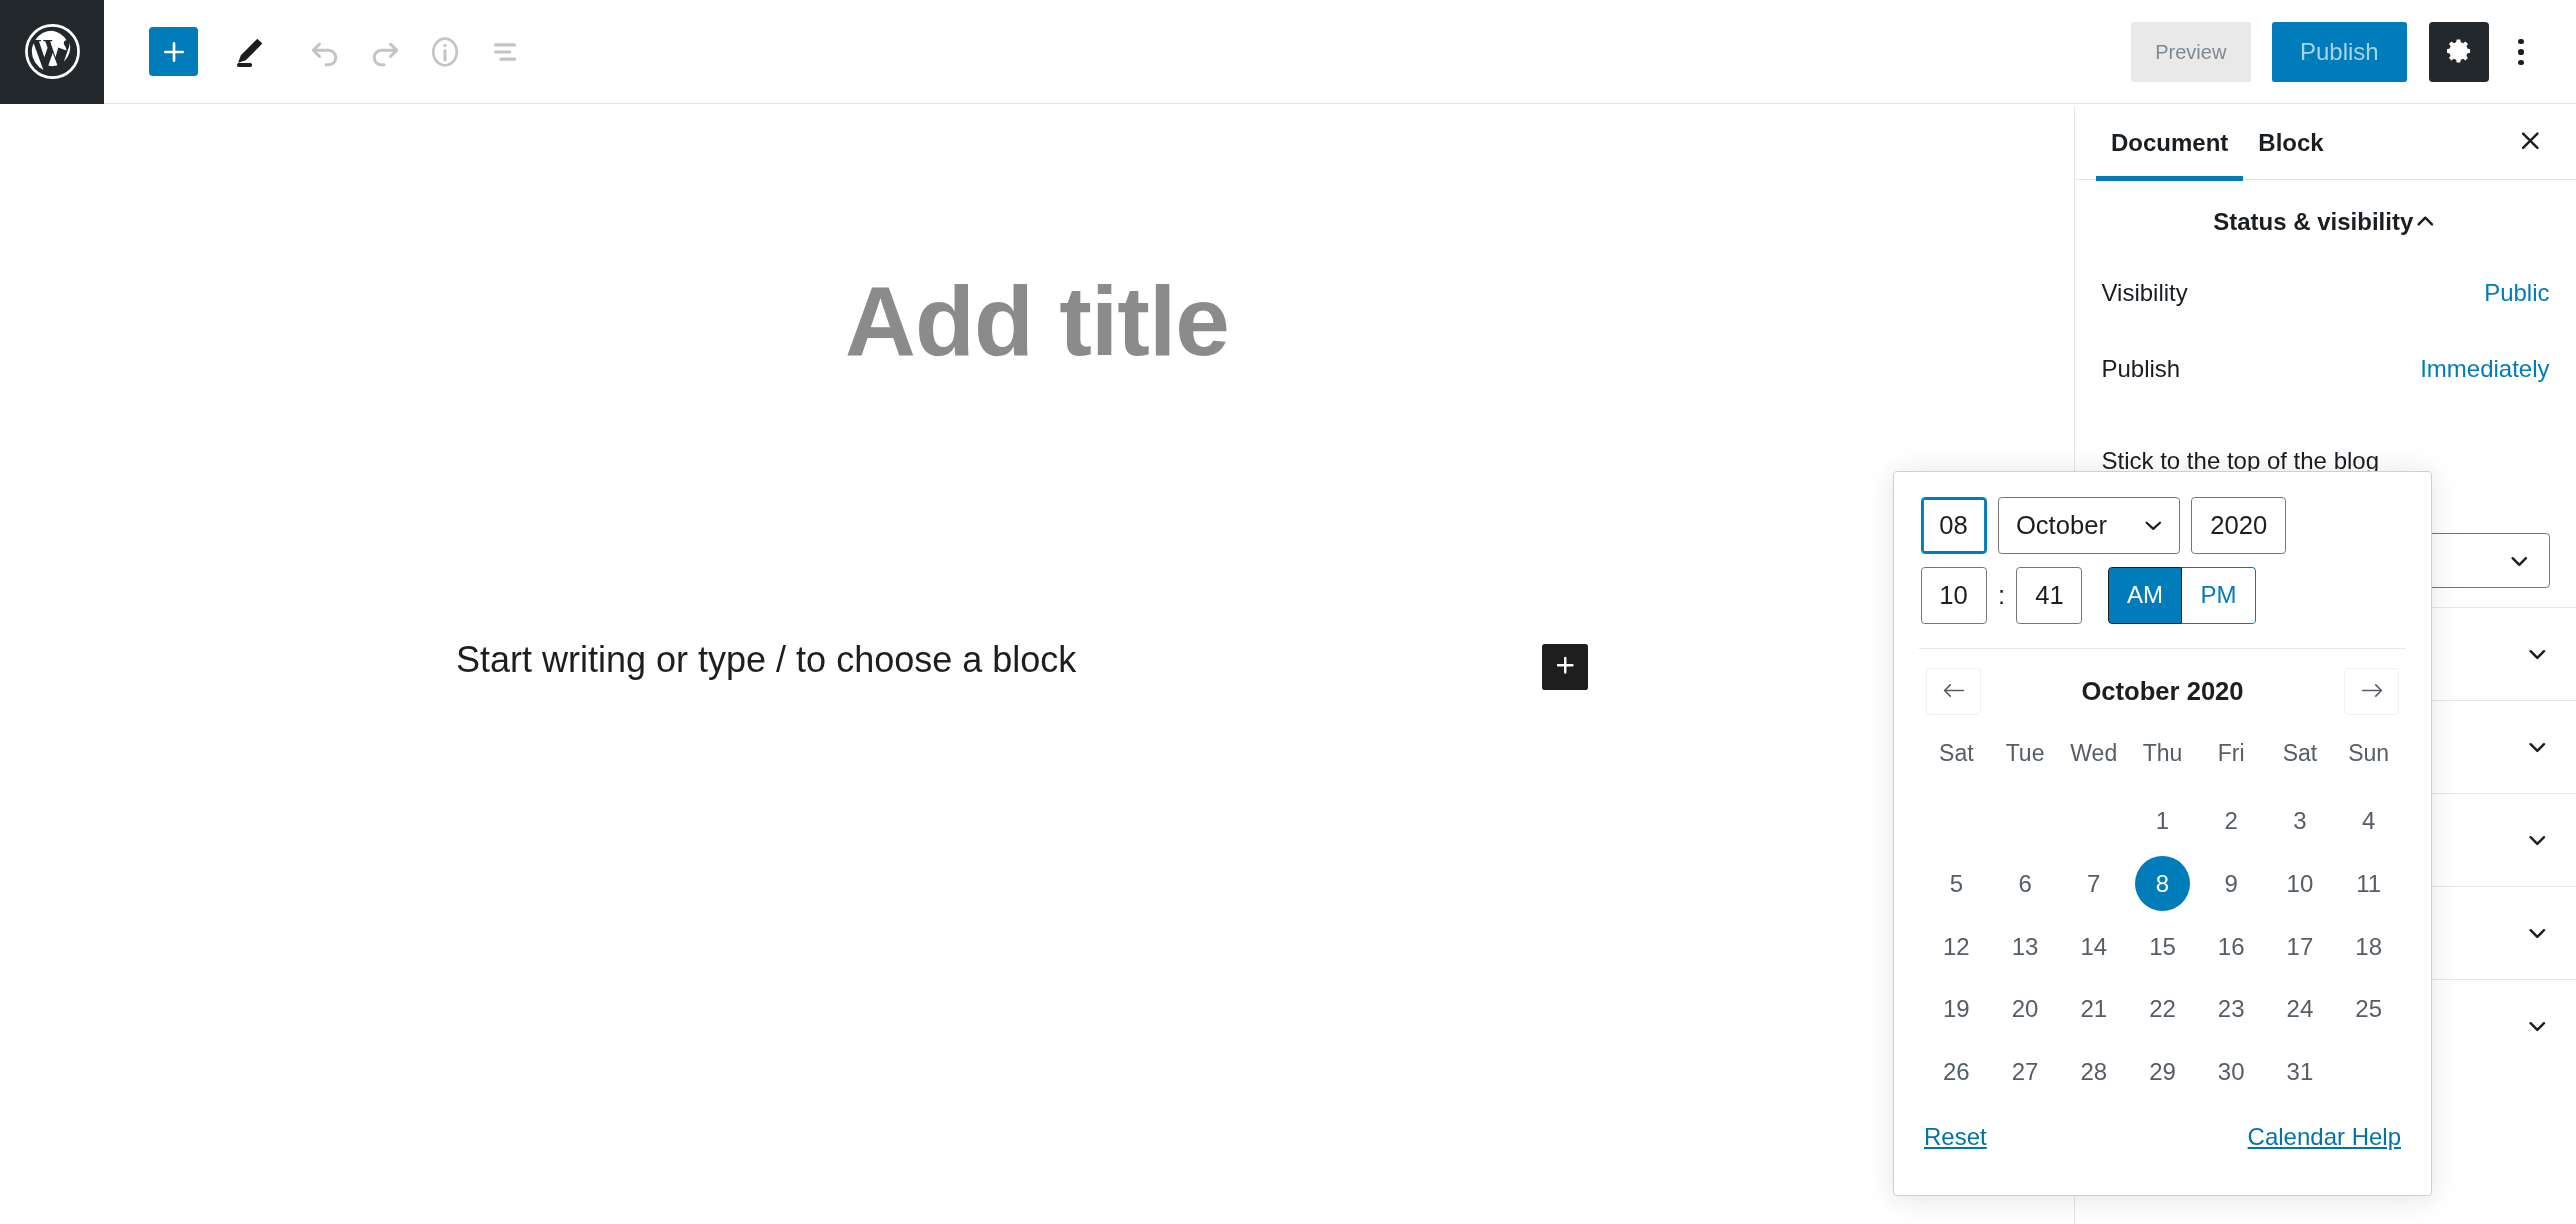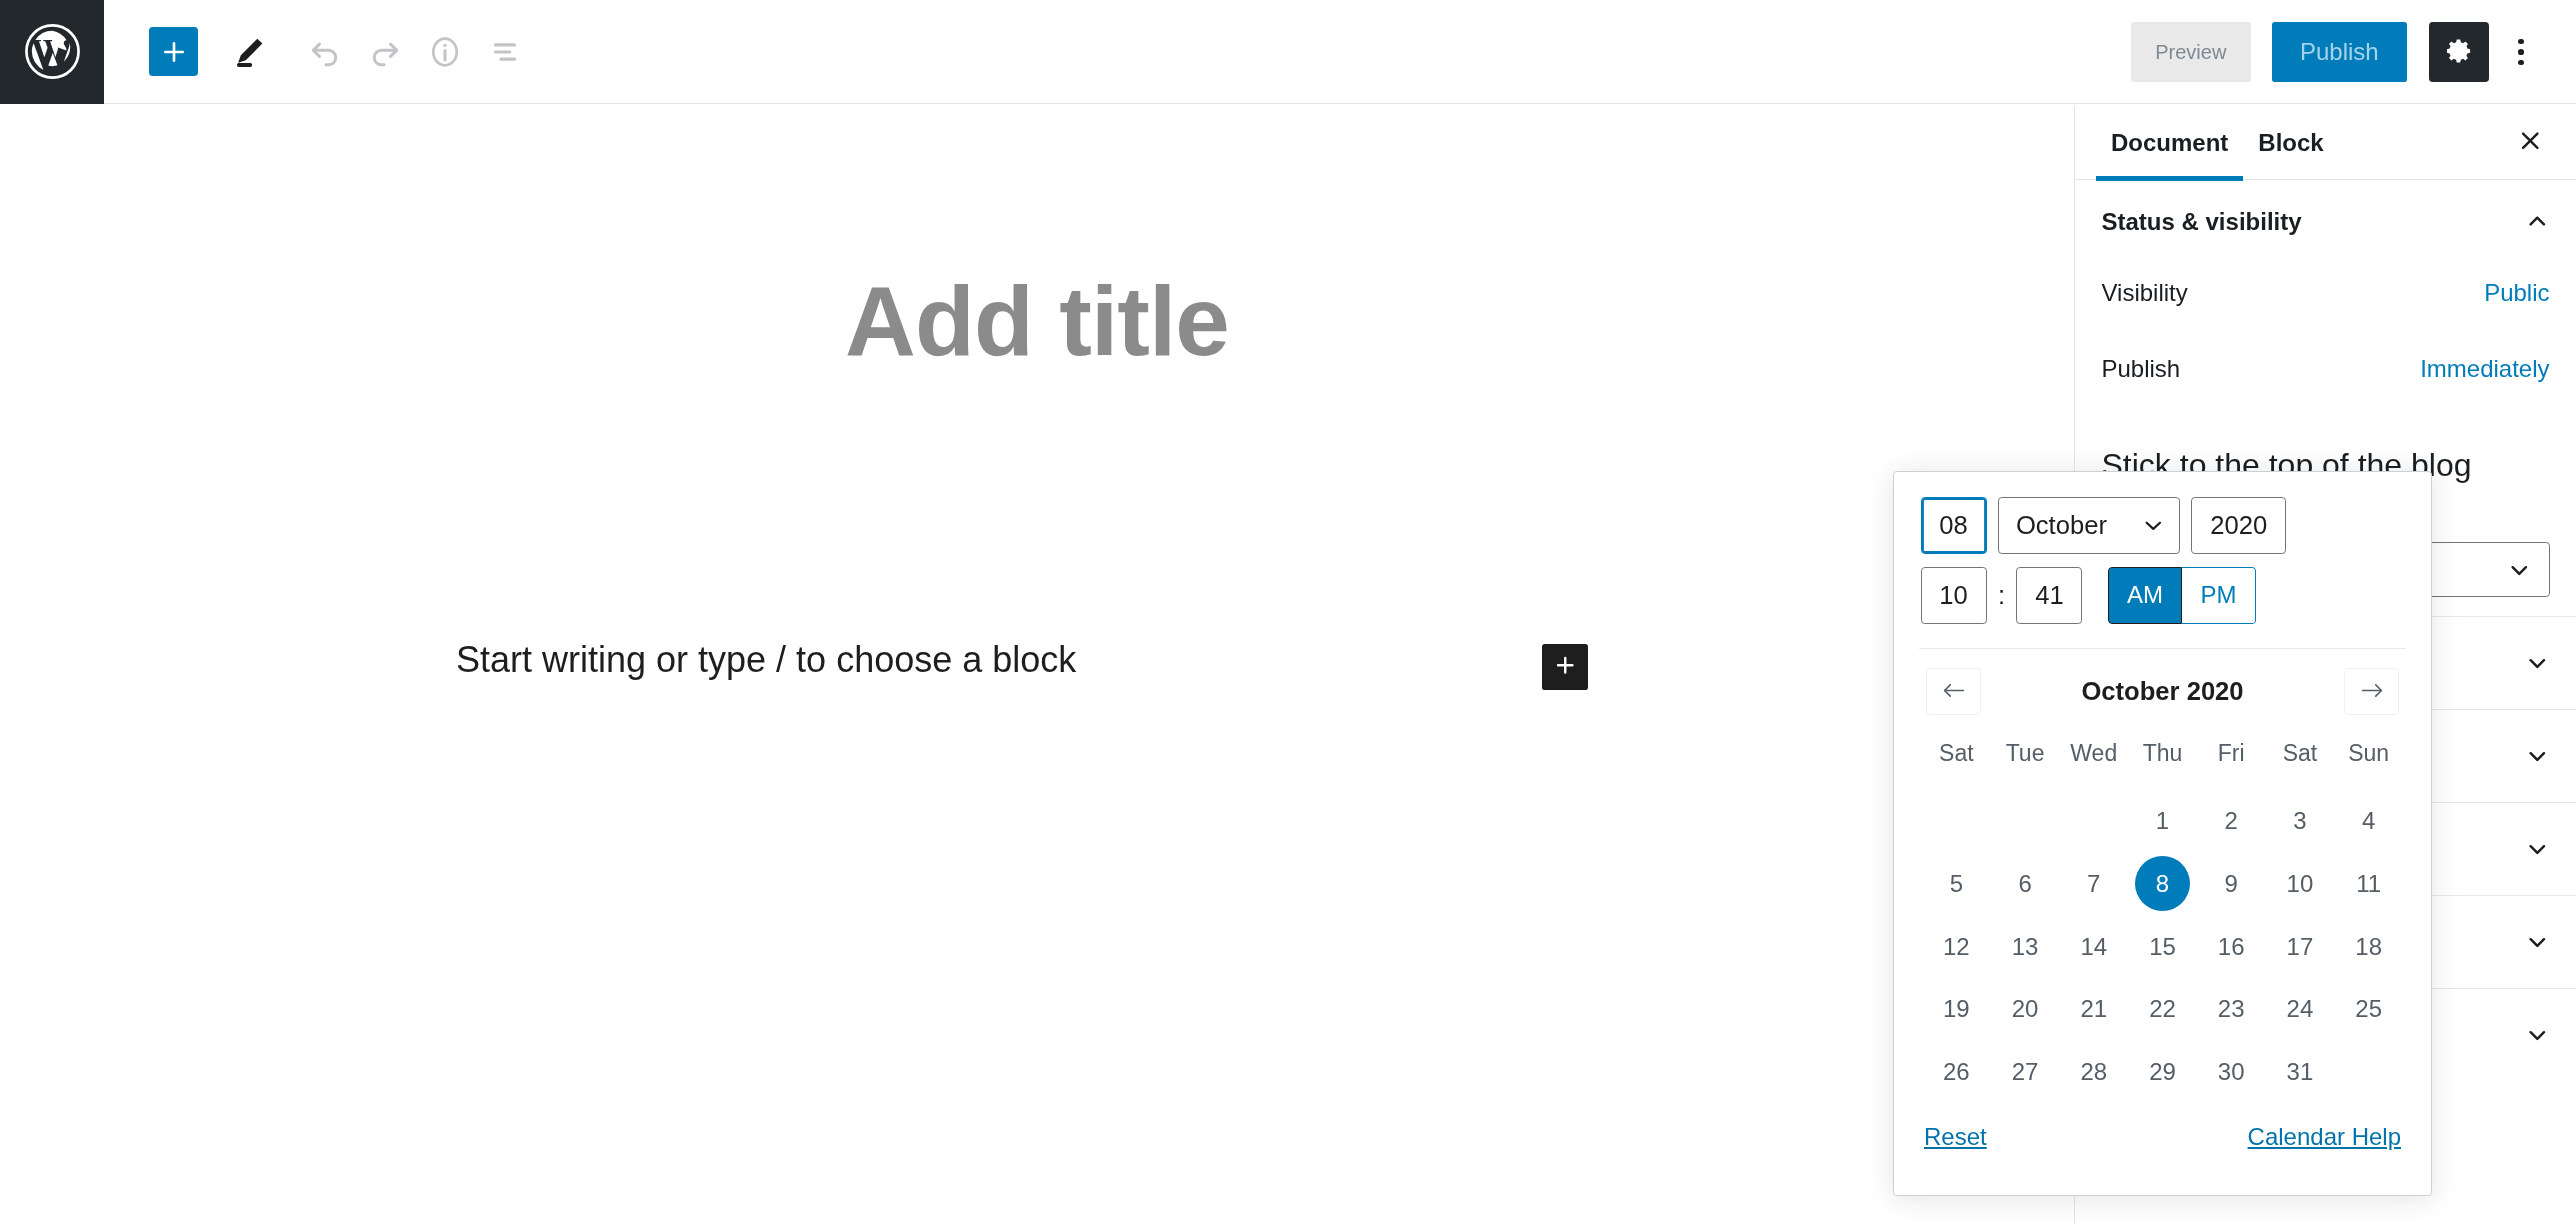--- a/index.html
+++ b/index.html
@@ -135,36 +135,36 @@
   }
   .sb-close {
     position: absolute; right: 21px; top: 50%; transform: translateY(-50%);
     width: 49px; height: 49px; background: none; border: none;
     display: flex; align-items: center; justify-content: center; cursor: pointer;
   }
   .sb-close svg { width: 26.5px; height: 26.5px; }
 
   .sb-panel-head {
     height: 83px; display: flex; align-items: center;
-    justify-content: space-between;
+    justify-content: center;
     padding: 0 26.5px;
     font-size: 24px; font-weight: bold; color: #191e23;
     cursor: pointer;
   }
   .chev { width: 24.6px; height: 24.6px; display: block; }
 
   .sb-row {
     display: flex; align-items: center; justify-content: space-between;
     padding: 0 26.5px; height: 59px;
     font-size: 24px; color: #191e23;
   }
   .sb-row .val { color: #007cba; cursor: pointer; }
 
   .sb-check-row {
-    padding: 15px 26.5px; font-size: 32px; color: #191e23;
+    padding: 15px 26.5px; font-size: 24px; color: #191e23;
   }
   .sb-author-row { padding: 11.4px 26.5px 19px 26.5px; }
   .sb-author-select {
     width: 100%; height: 55px;
     border: 1.9px solid #757575; border-radius: 3.8px;
     background: #fff; font-size: 24px; color: #1e1e1e;
     padding: 0 17px;
     font-family: "Liberation Sans", sans-serif;
     display: flex; align-items: center; justify-content: space-between;
   }

